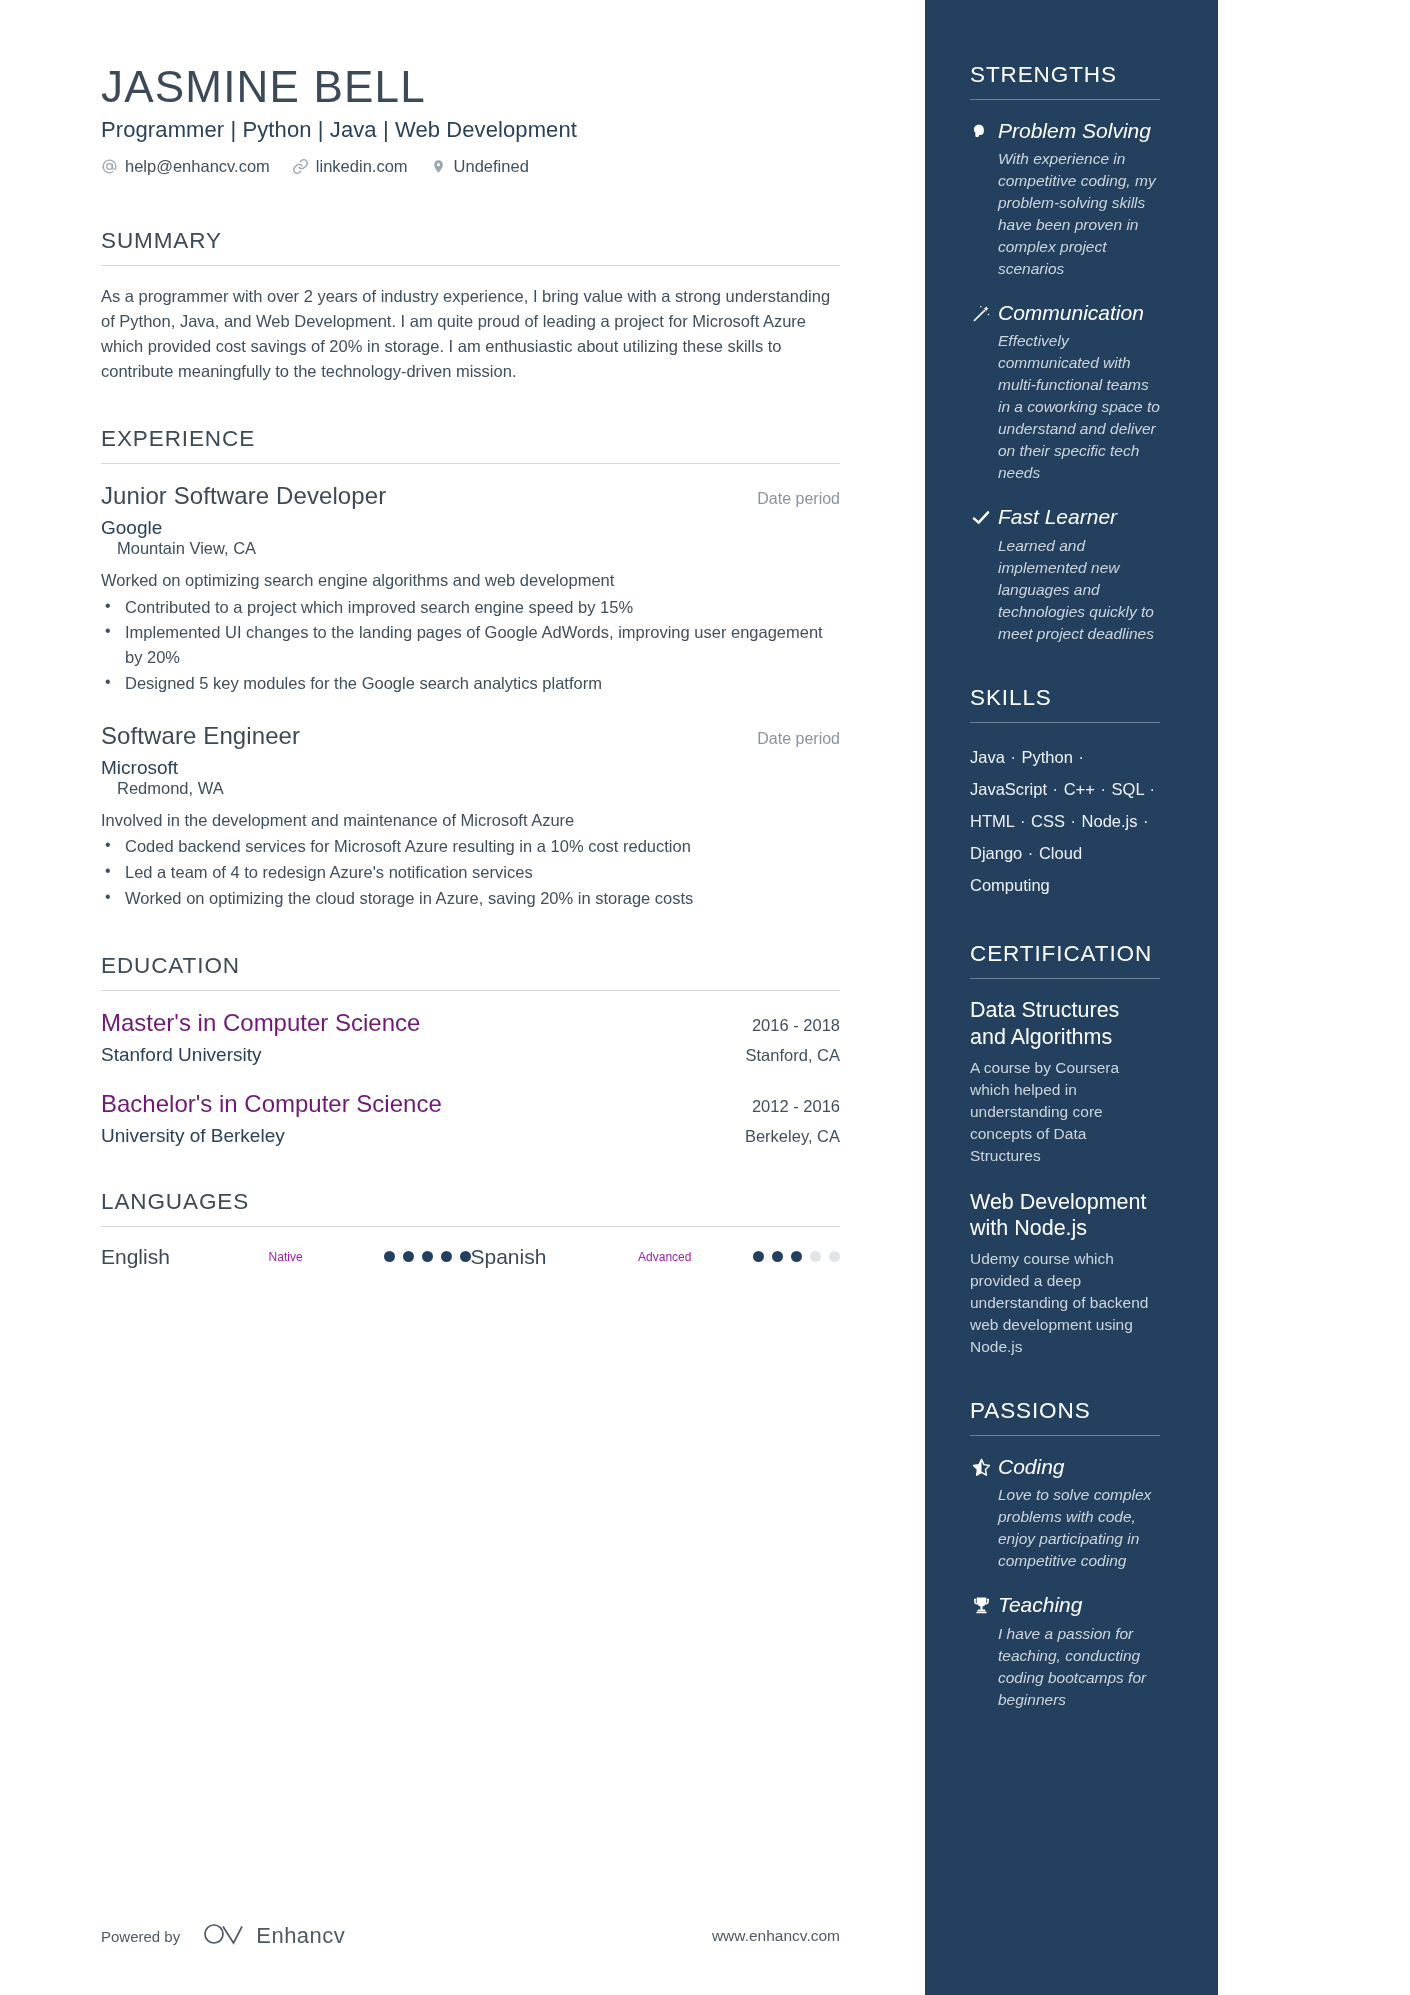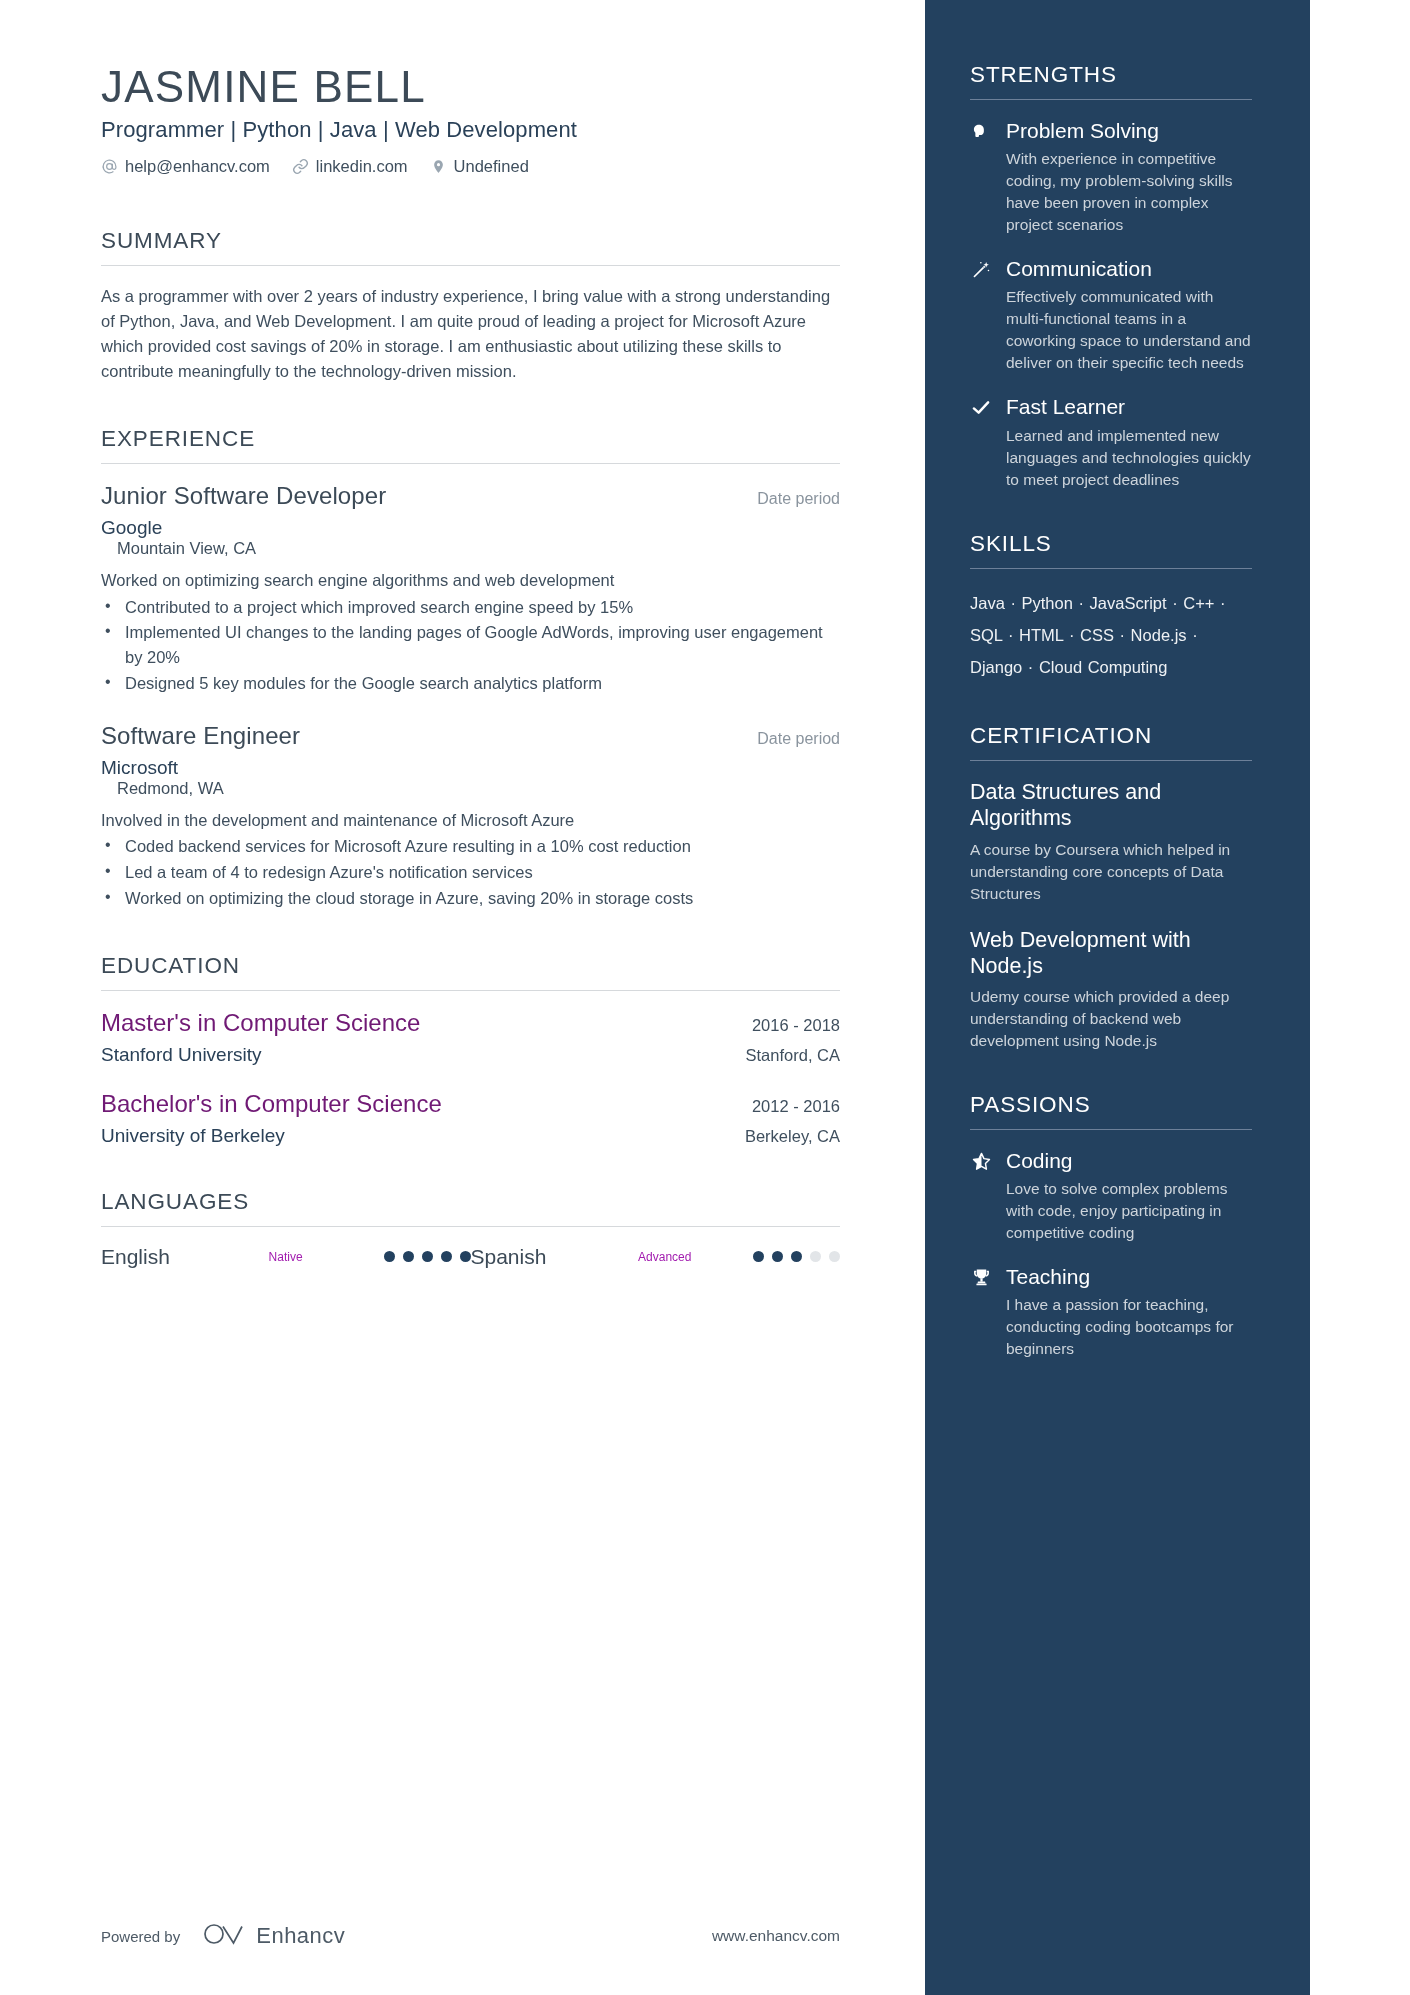--- a/index.html
+++ b/index.html
@@ -5,21 +5,21 @@
   * { box-sizing: border-box; margin: 0; padding: 0; }
   html, body {
     width: 1410px;
     height: 1995px;
     background: #ffffff;
     font-family: "Liberation Sans", sans-serif;
     -webkit-font-smoothing: antialiased;
   }
   .page {
     position: relative;
-    width: 1310px;
+    width: 1218px;
     height: 1995px;
     background: #ffffff;
     display: flex;
     overflow: hidden;
   }
 
   
   .main-col {
     width: 925px;
     padding: 62px 85px 0 101px;
@@ -268,22 +268,23 @@
   }
   .side-rule {
     height: 1px;
     background: #6d8099;
     width: 100%;
     margin-bottom: 18px;
   }
 
   .strength {
     display: flex;
-    gap: 14px;
+    gap: 6px;
     margin-bottom: 20px;
+    font-style: italic;
   }
   .strength:last-child { margin-bottom: 0; }
   .strength .s-ic {
     width: 22px;
     flex: 0 0 22px;
     display: flex;
     justify-content: center;
     padding-top: 4px;
     color: #ffffff;
   }

